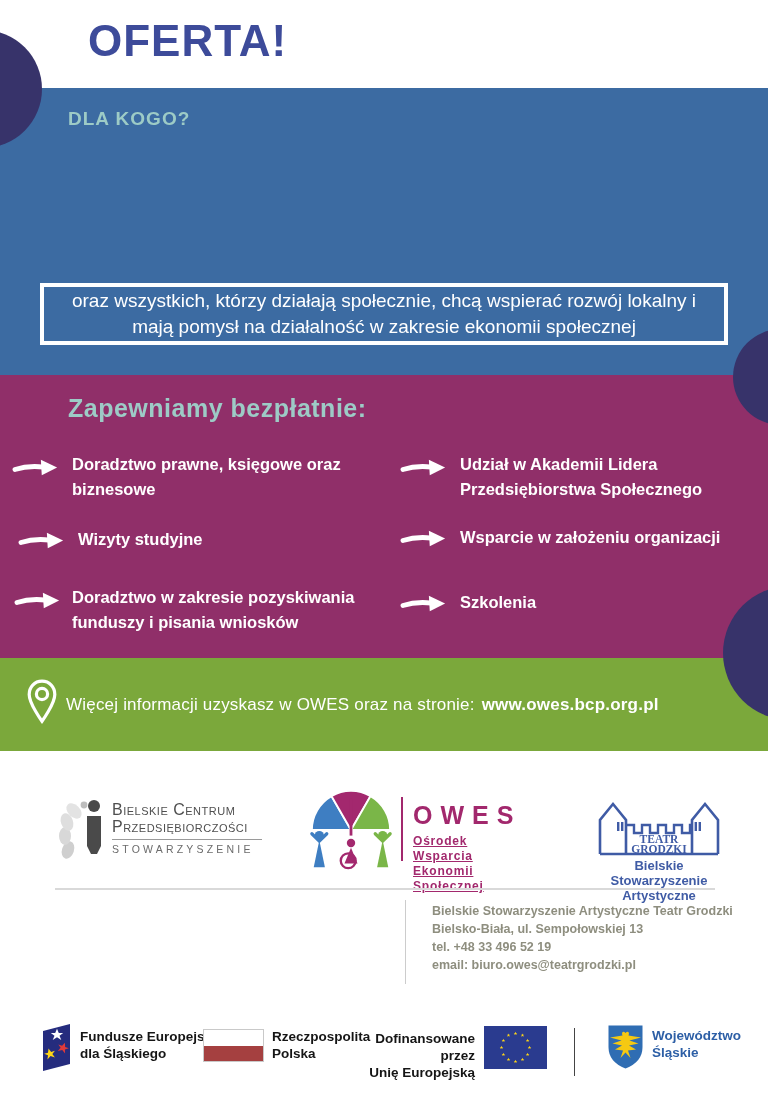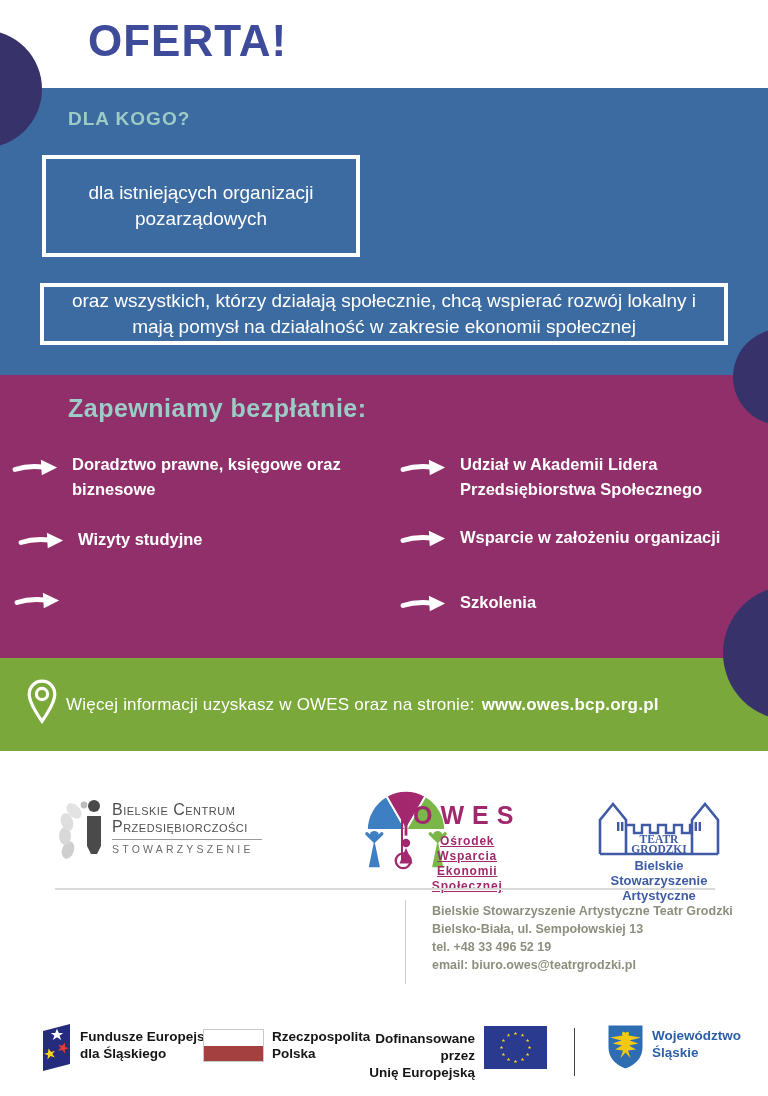--- a/index.html
+++ b/index.html
@@ -36,21 +36,21 @@
   .info-text .url { font-weight:700; margin-left:7px; }
 
   
   .bcp-logo { position:absolute; left:58px; top:796px; width:215px; height:74px; }
   .bcp-mark { position:absolute; left:0; top:2px; }
   .bcp-text { position:absolute; left:54px; top:6px; width:160px; color:#5a5a5a; font-family:Liberation Sans, sans-serif; }
   .bcp-l1, .bcp-l2 { font-variant:small-caps; font-size:16px; letter-spacing:.5px; line-height:1.05; color:#4f4f4f; }
   .bcp-rule { height:1px; background:#9a9a9a; margin:3px 0 3px 0; width:150px; }
   .bcp-l3 { font-size:10.5px; letter-spacing:3.2px; color:#6b6b6b; }
 
-  .owes-logo { position:absolute; left:303px; top:789px; width:205px; height:82px;text-align:center; }
+  .owes-logo { position:absolute; left:303px; top:789px; width:205px; height:82px; }
   .owes-divider { position:absolute; left:98px; top:8px; width:2px; height:64px; background:#a2286d; }
   .owes-text { position:absolute; left:110px; top:14px; color:#a2286d; }
   .owes-name { font-size:25px; font-weight:600; letter-spacing:8px; line-height:1.0; }
   .owes-sub  { font-size:12px; font-weight:600; letter-spacing:.8px; line-height:1.25;text-decoration:underline; }
 
   .teatr-logo { position:absolute; left:593px; top:798px; width:132px; height:72px; }
   .teatr-caption { position:absolute; left:0; top:60px; width:132px; text-align:center; font-size:13px; font-weight:700; color:#3f5ba5; }
 
   .logo-divider-h { position:absolute; left:55px; top:888px; width:660px; height:2px; background:#d9d9d9; }
 
@@ -82,41 +82,41 @@
   <div class="sec sec-purple"></div>
   <div class="sec sec-green"></div>
 
   <div class="circle c1"></div>
   <div class="circle c2"></div>
   <div class="circle c3"></div>
 
   <div class="title">OFERTA!</div>
 
   <div class="h-mint h-who">DLA KOGO?</div>
-  <div class="wbox box1">dla istniejących organizacji pozarządowych</div>
   <div class="wbox box3">oraz wszystkich, którzy działają społecznie, chcą wspierać rozwój lokalny i mają pomysł na działalność w zakresie ekonomii społecznej</div>
 
   <div class="h-mint h-offer">Zapewniamy bezpłatnie:</div>
 
   <svg class="arrow" style="left:12px; top:456px;" viewBox="0 0 52 24">
     <path d="M3 14 C 14 10.5 24 10.5 33 11.5" stroke="#fff" stroke-width="5" fill="none" stroke-linecap="round"></path>
     <path d="M30 4 L 47 12 L 31 20 Z" fill="#fff"></path>
   </svg>
   <div class="offer-item" style="left:72px; top:452px; width:300px;">Doradztwo prawne, księgowe oraz biznesowe</div>
 
   <svg class="arrow" style="left:18px; top:529px;" viewBox="0 0 52 24">
     <path d="M3 14 C 14 10.5 24 10.5 33 11.5" stroke="#fff" stroke-width="5" fill="none" stroke-linecap="round"></path>
     <path d="M30 4 L 47 12 L 31 20 Z" fill="#fff"></path>
   </svg>
   <div class="offer-item" style="left:78px; top:527px; width:300px;">Wizyty studyjne</div>
 
   <svg class="arrow" style="left:14px; top:589px;" viewBox="0 0 52 24">
     <path d="M3 14 C 14 10.5 24 10.5 33 11.5" stroke="#fff" stroke-width="5" fill="none" stroke-linecap="round"></path>
     <path d="M30 4 L 47 12 L 31 20 Z" fill="#fff"></path>
   </svg>
+  <div class="offer-item" style="left:72px; top:585px; width:322px;">Doradztwo w zakresie pozyskiwania funduszy i pisania wniosków</div>
 
   <svg class="arrow" style="left:400px; top:456px;" viewBox="0 0 52 24">
     <path d="M3 14 C 14 10.5 24 10.5 33 11.5" stroke="#fff" stroke-width="5" fill="none" stroke-linecap="round"></path>
     <path d="M30 4 L 47 12 L 31 20 Z" fill="#fff"></path>
   </svg>
   <div class="offer-item" style="left:460px; top:452px; width:290px;">Udział w Akademii Lidera Przedsiębiorstwa Społecznego</div>
 
   <svg class="arrow" style="left:400px; top:527px;" viewBox="0 0 52 24">
     <path d="M3 14 C 14 10.5 24 10.5 33 11.5" stroke="#fff" stroke-width="5" fill="none" stroke-linecap="round"></path>
     <path d="M30 4 L 47 12 L 31 20 Z" fill="#fff"></path>

